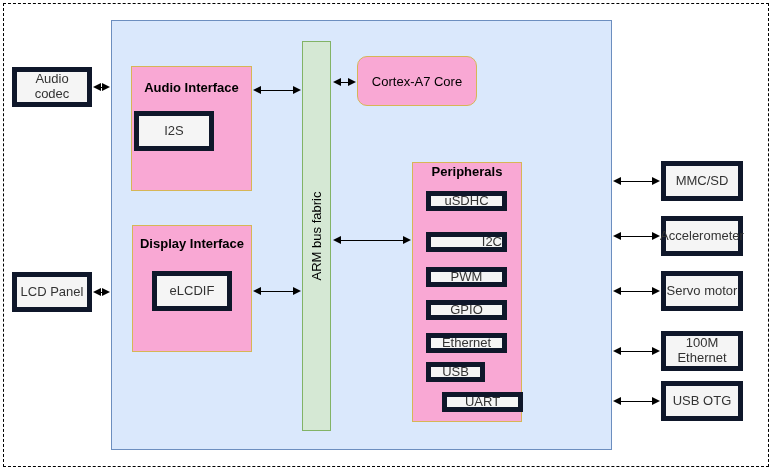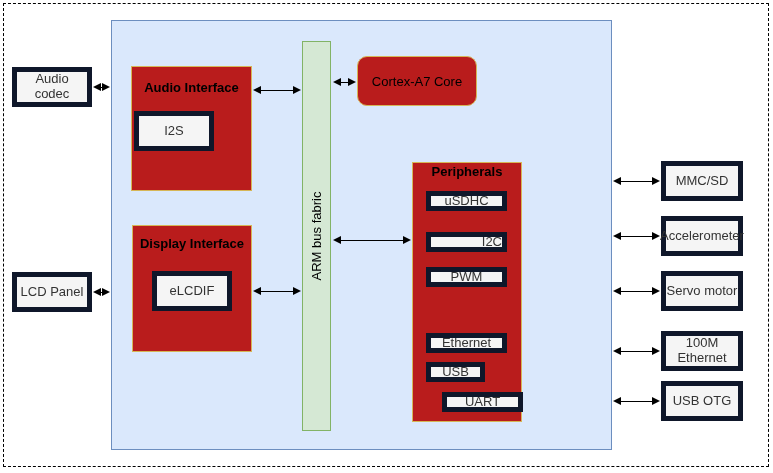--- a/index.html
+++ b/index.html
@@ -11,21 +11,21 @@
   .abs{position:absolute;box-sizing:border-box;}
   .dashed-frame{
     left:3px;top:3px;width:766px;height:464px;
     border:1px dashed #000000;background:transparent;
   }
   .soc{
     left:111px;top:20px;width:501px;height:430px;
     background:#dae8fc;border:1px solid #6c8ebf;
   }
   .module{
-    background:#b91c1c;border:1px solid #d6b656;
+    background:#f9a8d4;border:1px solid #d6b656;
   }
   .module.rounded{border-radius:10px;display:flex;align-items:center;justify-content:center;}
   .bus{
     left:302px;top:41px;width:29px;height:390px;
     background:#d5e8d4;border:1px solid #82b366;
   }
   .bus-label{
     left:317px;top:236px;width:140px;height:16px;line-height:16px;
     transform:translate(-50%,-50%) rotate(-90deg);
     text-align:center;white-space:nowrap;color:#000;
@@ -75,20 +75,23 @@
   <div class="abs module" style="left:412px;top:162px;width:110px;height:260px;"></div>
   <div class="abs box-title" style="left:412px;top:164px;width:110px;">Peripherals</div>
   <div class="abs io-box" style="left:426px;top:191px;width:81px;height:20px;">
     <span>uSDHC</span>
   </div>
   <div class="abs io-box" style="left:426px;top:232px;width:81px;height:20px;justify-content:flex-end;">
     <span>I2C</span>
   </div>
   <div class="abs io-box" style="left:426px;top:267px;width:81px;height:20px;">
     <span>PWM</span>
+  </div>
+  <div class="abs io-box" style="left:426px;top:300px;width:81px;height:20px;">
+    <span>GPIO</span>
   </div>
   <div class="abs io-box" style="left:426px;top:333px;width:81px;height:20px;">
     <span>Ethernet</span>
   </div>
   <div class="abs io-box" style="left:426px;top:362px;width:59px;height:20px;">
     <span>USB</span>
   </div>
   <div class="abs io-box" style="left:426px;top:392px;width:81px;height:20px;margin-left:16px;">
     <span>UART</span>
   </div>

